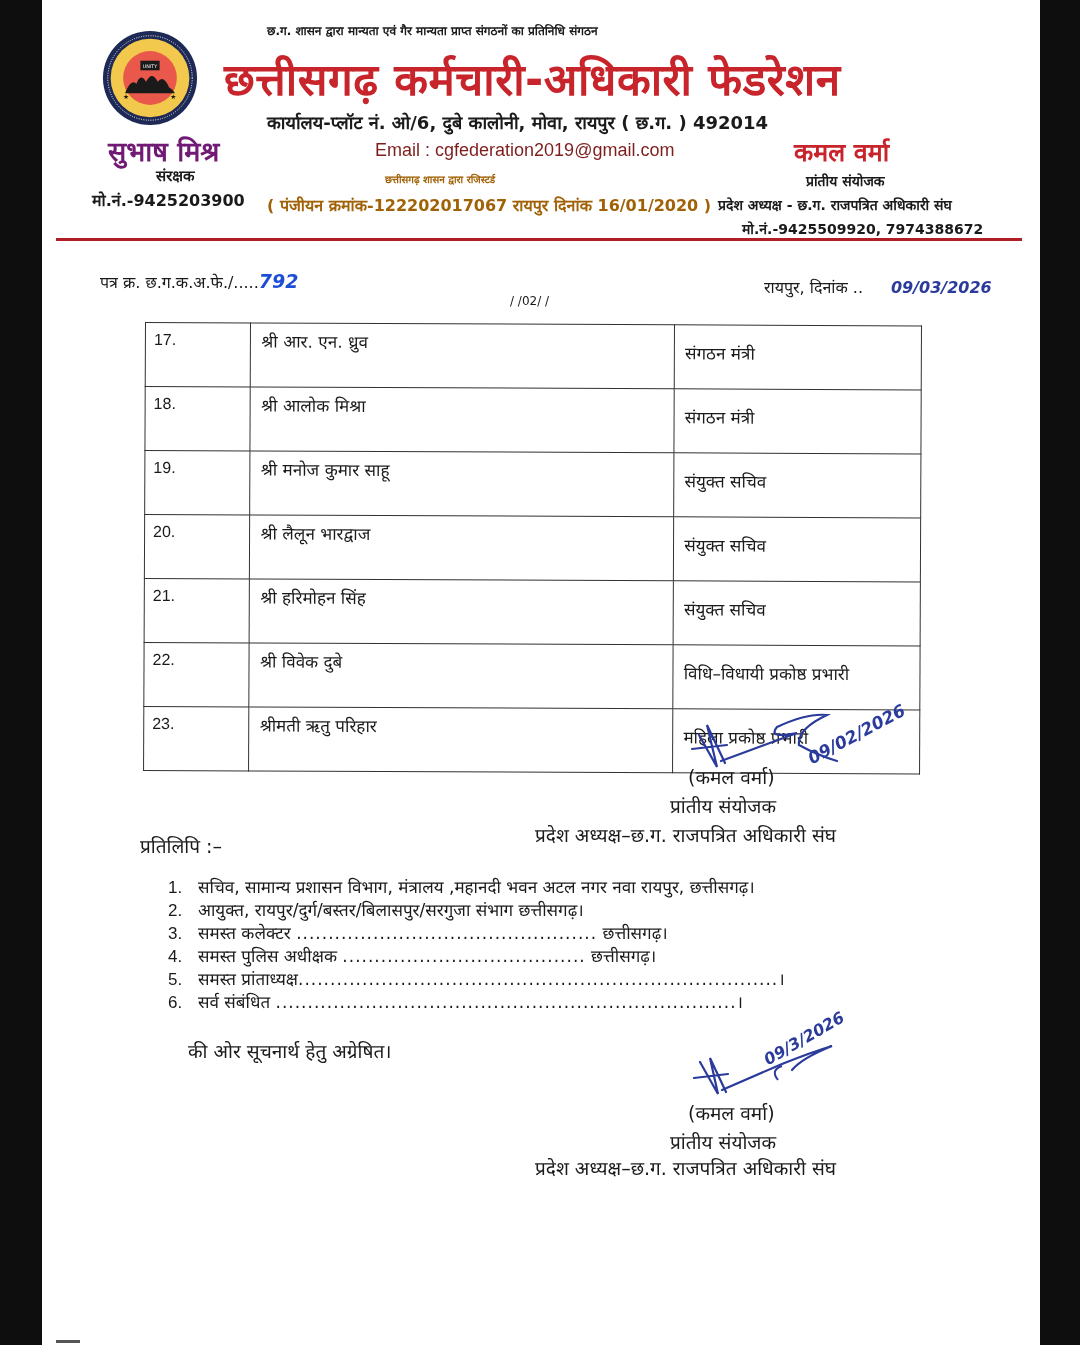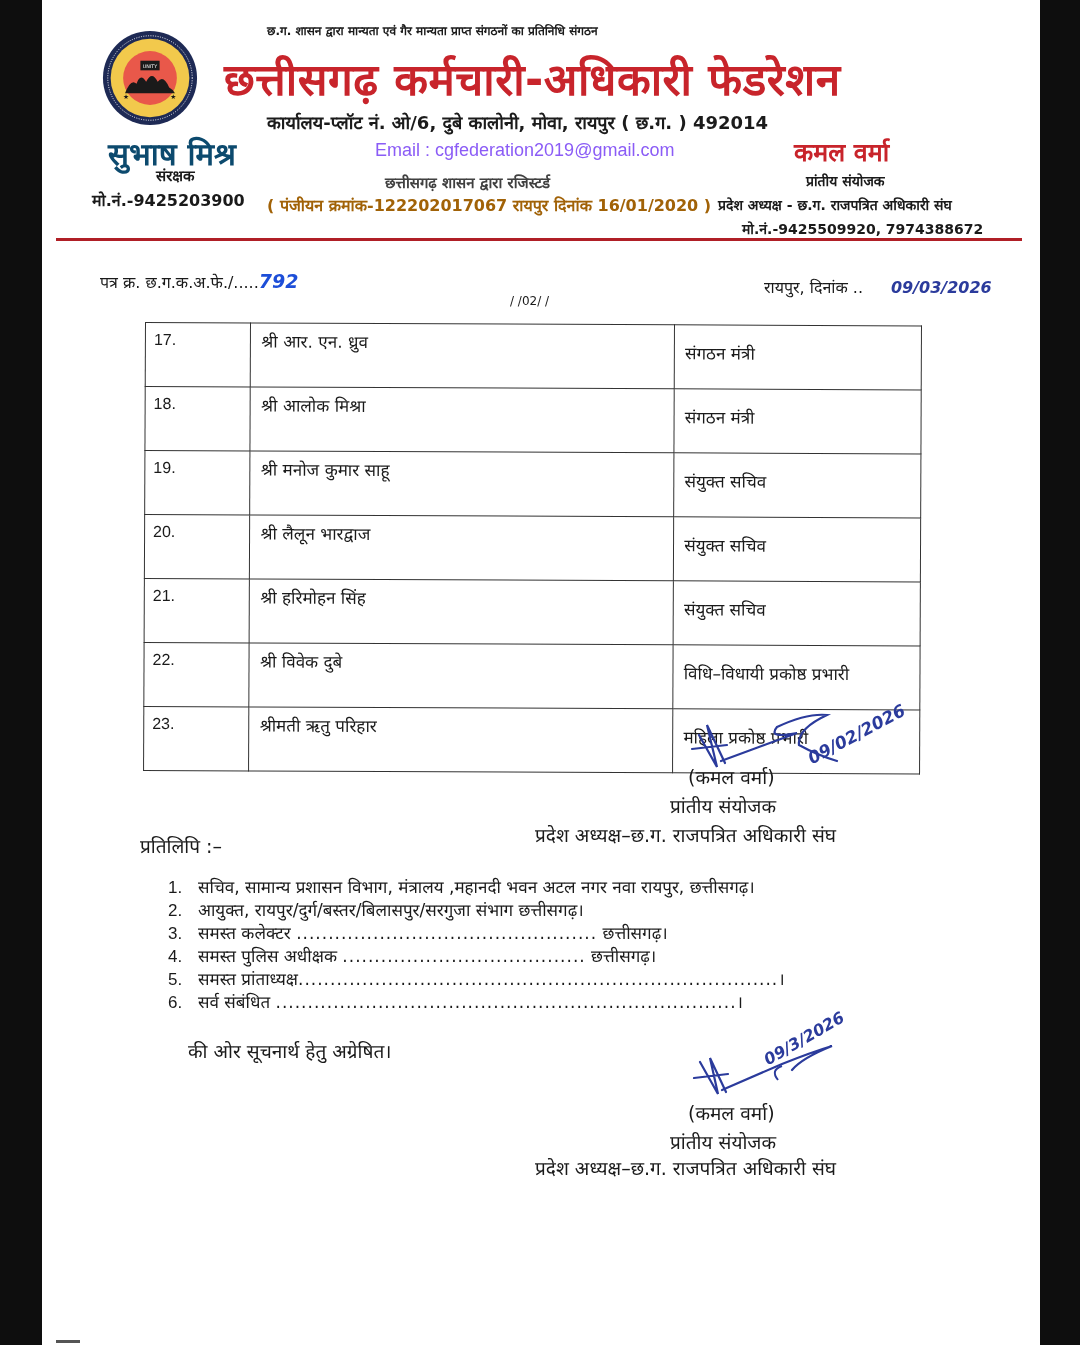--- a/index.html
+++ b/index.html
@@ -15,26 +15,26 @@
   }
   .abs { position: absolute; white-space: nowrap; }
 
   
   .logo { position: absolute; left: 60px; top: 30px; width: 96px; height: 96px; }
 
   .tagline { left: 225px; top: 22px; font-size: 12px; font-weight: bold; color: #1b1b1b; }
   .org-name { left: 182px; top: 48px; font-size: 44px; font-weight: bold; color: #c8242b; letter-spacing: 0.5px; }
   .address { left: 225px; top: 110px; font-size: 18px; font-weight: bold; color: #1b1b1b; }
 
-  .left-name { left: 66px; top: 132px; font-size: 31px; font-weight: bold; color: #0c4a6e; }
+  .left-name { left: 66px; top: 132px; font-size: 27px; font-weight: bold; color: #701a75; }
   .left-role { left: 102px; top: 165px; font-size: 15px; font-weight: bold; margin-left: 12px; }
   .left-phone { left: 50px; top: 189px; font-size: 16px; font-weight: bold; }
 
-  .email { left: 333px; top: 140px; font-family: "Liberation Sans", sans-serif; font-size: 18px; color: #8b5cf6; }
-  .reg-title { left: 343px; top: 172px; font-size: 15px; font-weight: bold; color: #404040; }
+  .email { left: 333px; top: 140px; font-family: "Liberation Sans", sans-serif; font-size: 18px; color: #7f1d1d; }
+  .reg-title { left: 343px; top: 172px; font-size: 10px; font-weight: bold; color: #a16207; }
   .reg-detail { left: 225px; top: 194px; font-size: 16px; font-weight: bold; color: #a16207; }
 
   .right-name { left: 752px; top: 134px; font-size: 25px; font-weight: bold; color: #c8242b; }
   .right-role { left: 764px; top: 171px; font-size: 14px; font-weight: bold; }
   .right-post { left: 676px; top: 195px; font-size: 14px; font-weight: bold; }
   .right-phone { left: 700px; top: 219px; font-size: 14px; font-weight: bold; }
 
   .header-rule { position: absolute; left: 14px; top: 238px; width: 966px; height: 3px; background: #b01f26; }
 
   .letter-no { left: 58px; top: 270px; font-size: 16px; }

